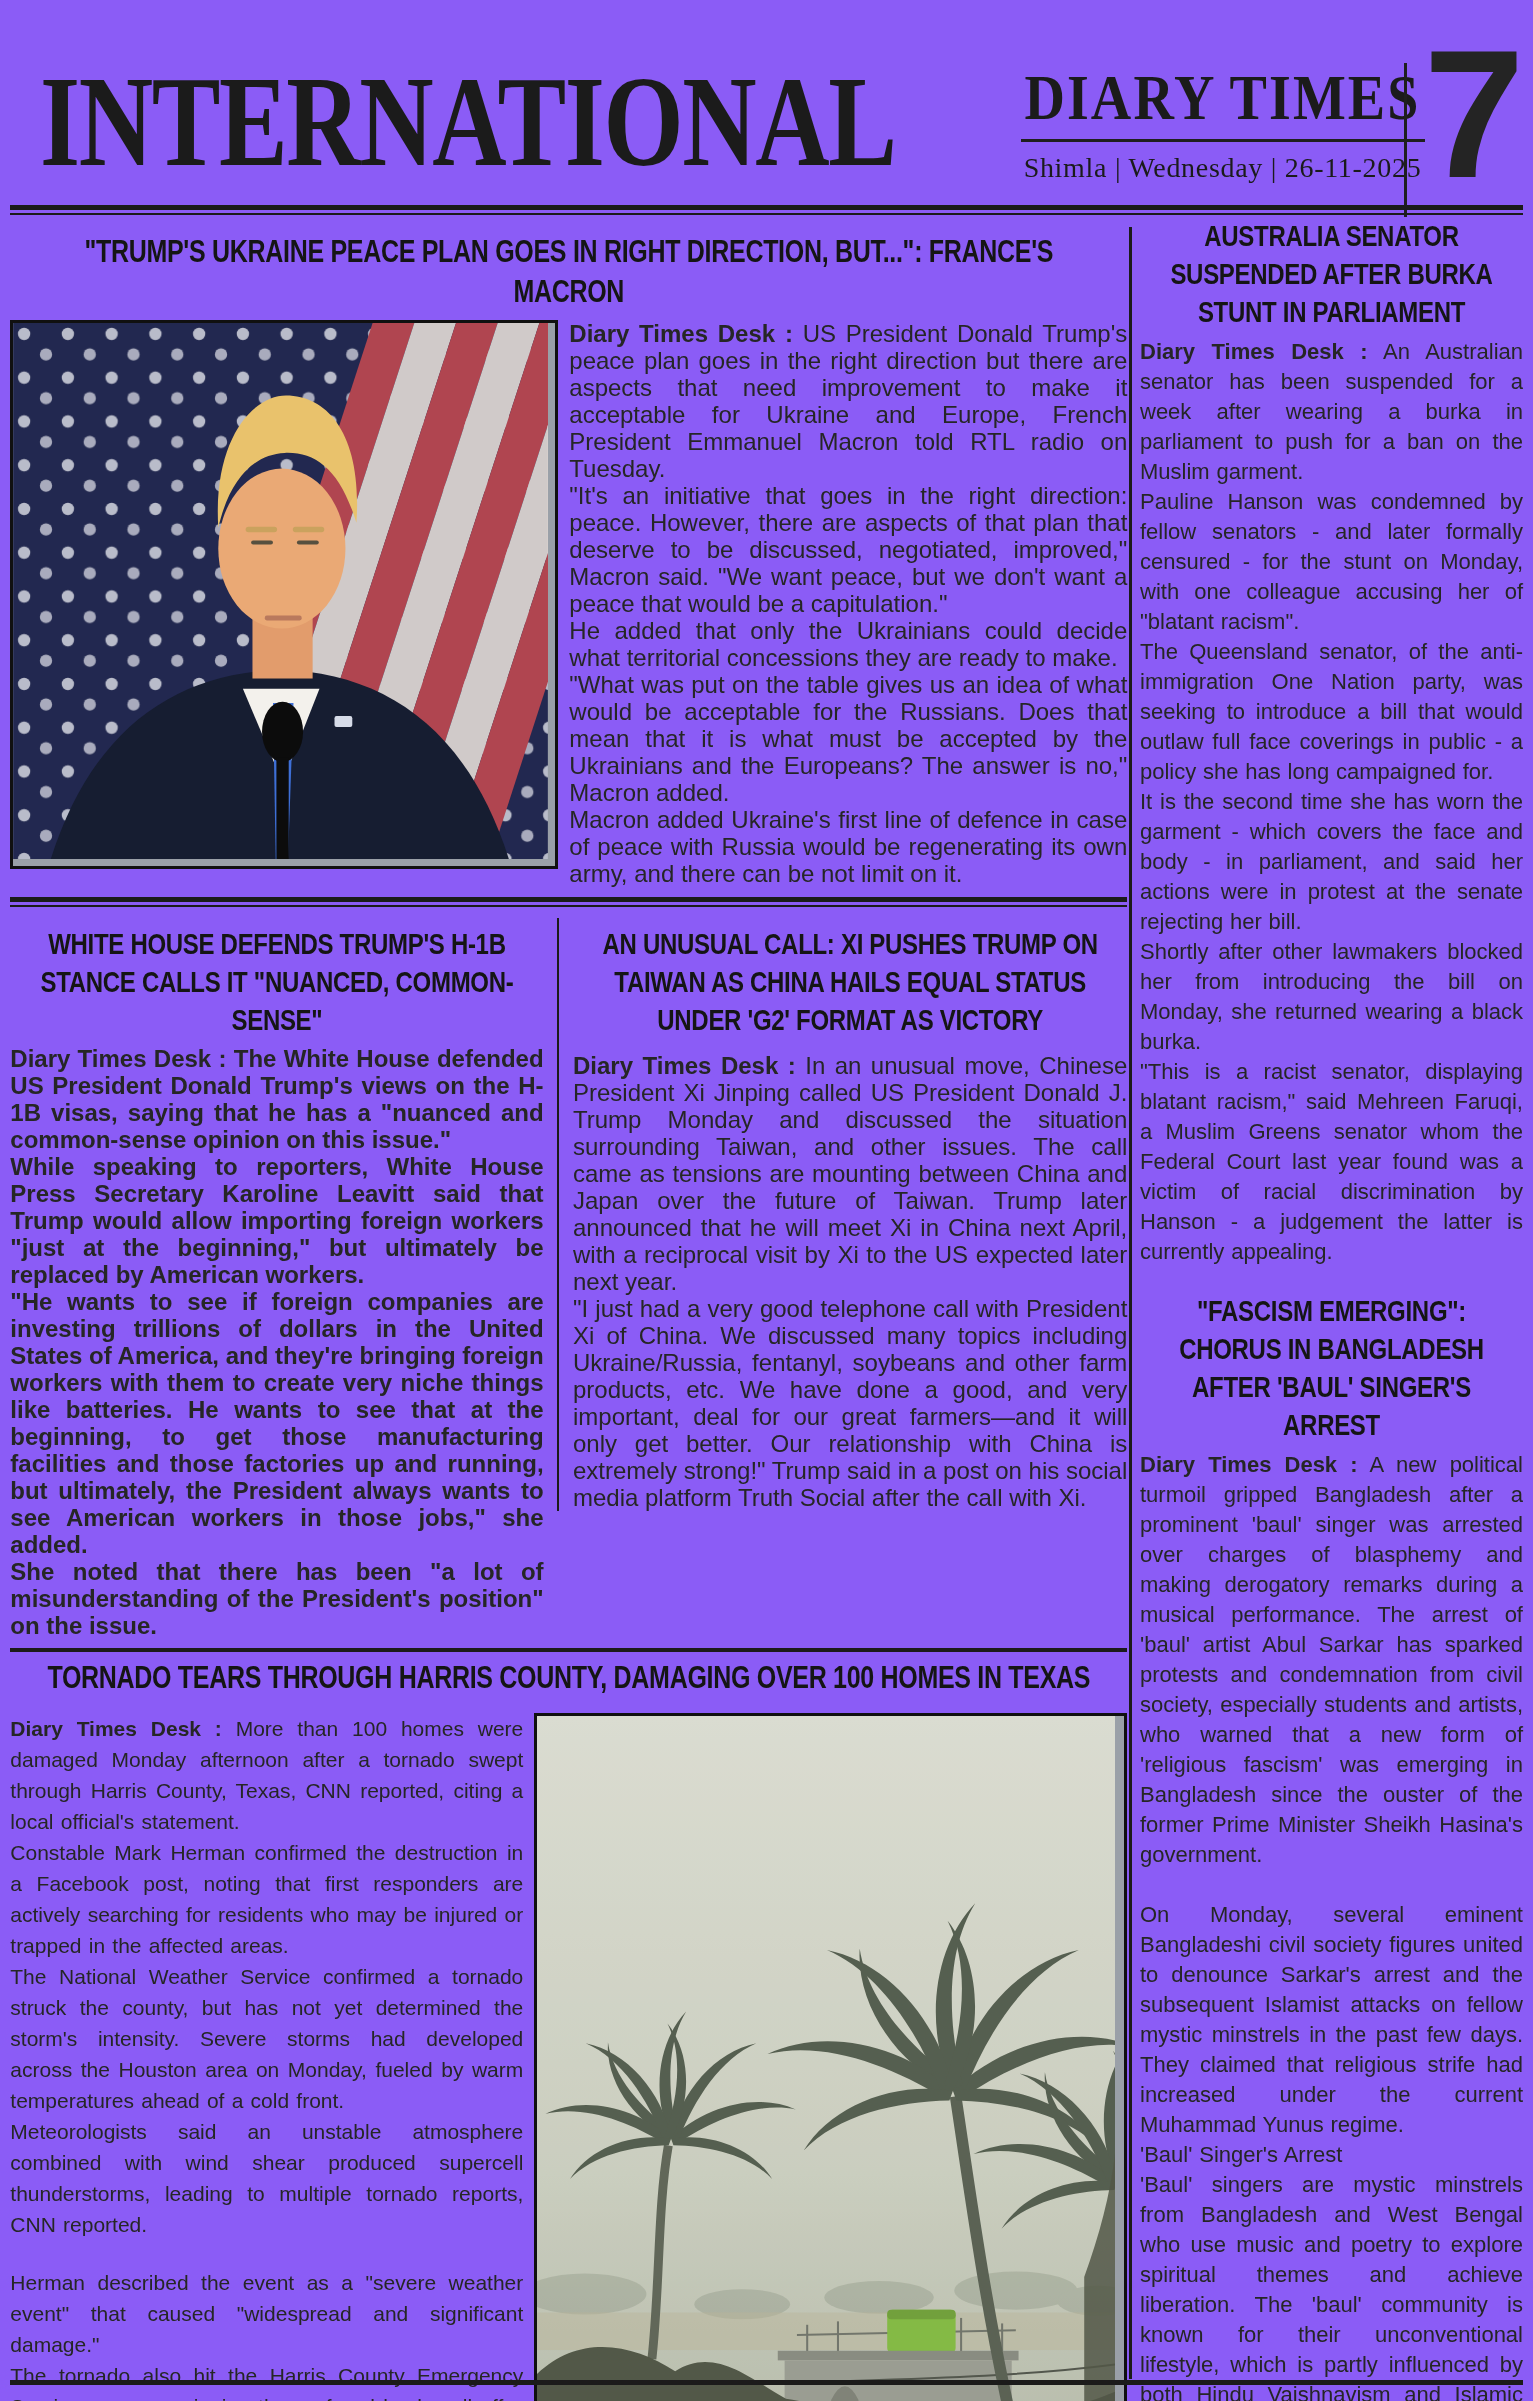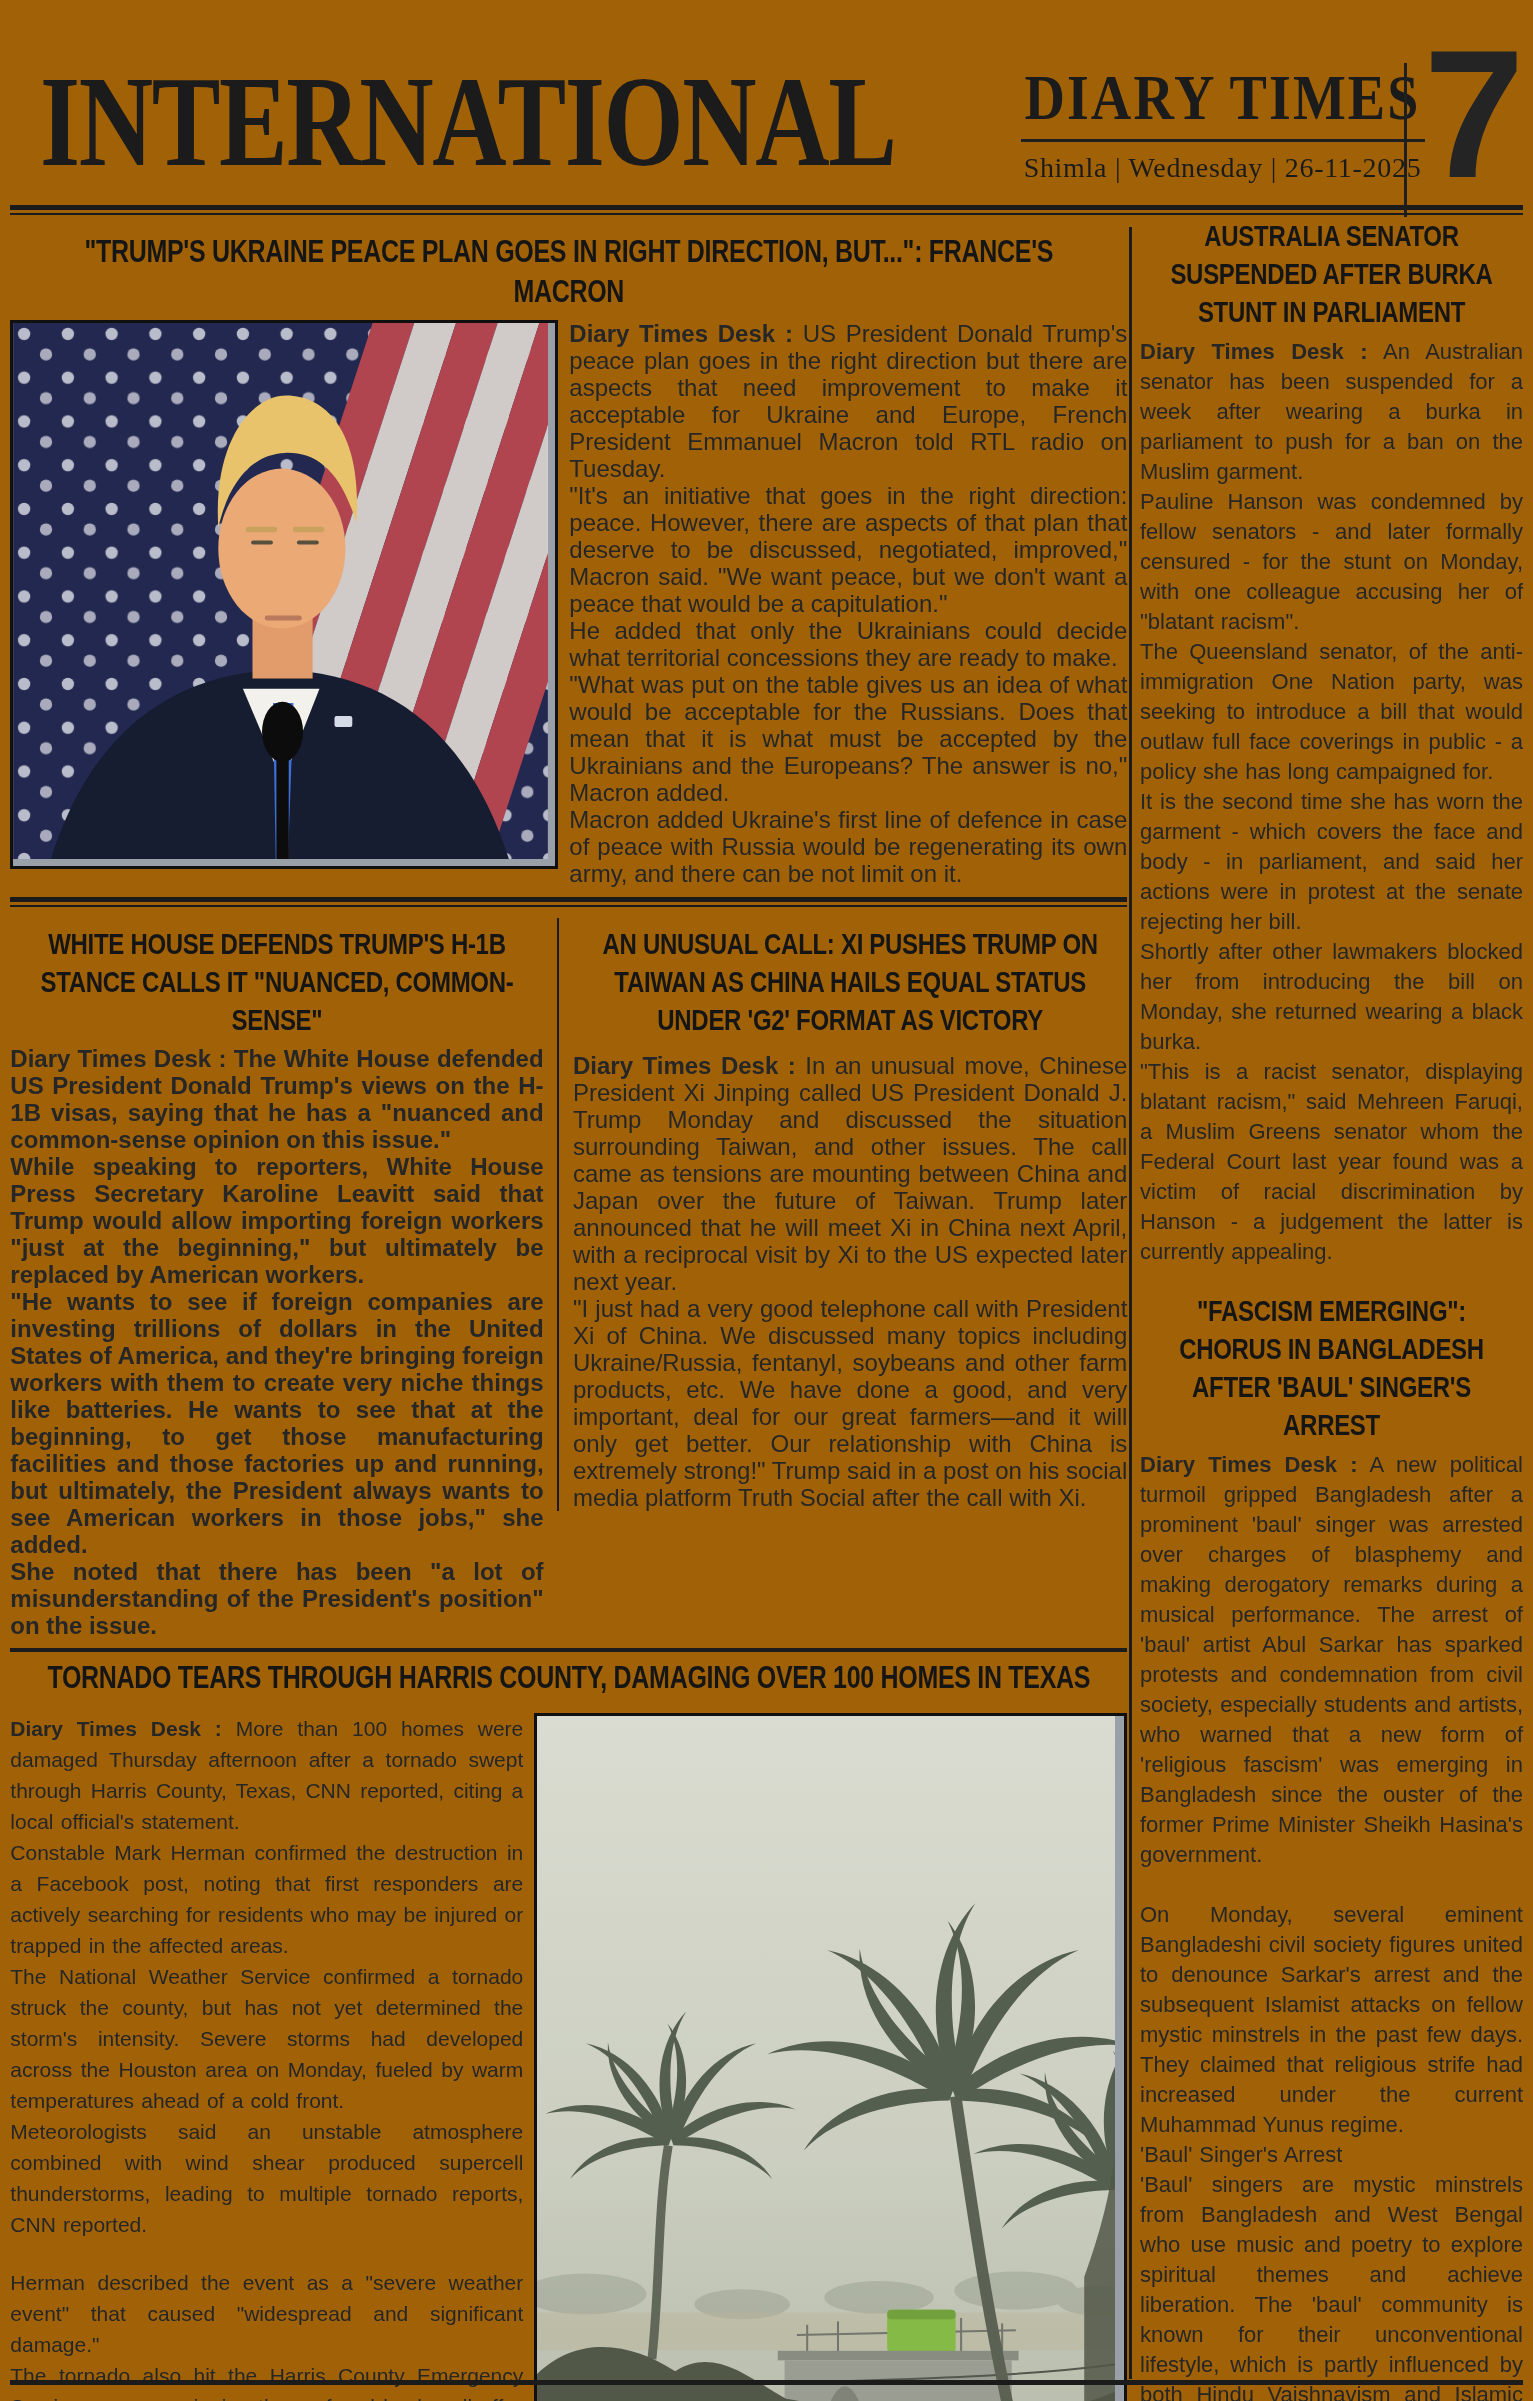--- a/index.html
+++ b/index.html
@@ -1,18 +1,18 @@
 <!DOCTYPE html>
 <html style="font-size:11px"><head>
 <meta charset="utf-8">
 <style>
   html,body{margin:0;padding:0;}
   body{width:1533px;height:2401px;position:relative;overflow:hidden;
        background:#f2f2ef;font-family:"Liberation Sans",sans-serif;}
-  .page{position:absolute;inset:0;background:#a16207;color:#242424;}
+  .page{position:absolute;inset:0;background:#8b5cf6;color:#242424;}
 
   
   .mast-section{position:absolute;left:40px;top:47px;width:862px;
     font-family:"Liberation Serif",serif;font-weight:700;font-size:103px;
     letter-spacing:-1.4px;color:#1b1b1b;transform:scaleY(1.25);transform-origin:top left;
     white-space:nowrap;}
   .mast-right{position:absolute;left:1000px;top:60px;width:445px;text-align:center;
     font-family:"Liberation Serif",serif;color:#1b1b1b;}
   .paper-name{font-size:56px;font-weight:700;letter-spacing:2.1px;transform:scaleY(1.15);
     transform-origin:top center;white-space:nowrap;}
@@ -157,21 +157,21 @@
           </div>
       </article>
     </div>
 
     <div class="rule-single band2-rule"></div>
 
     <article>
       <h1 class="headline tornado-head">TORNADO TEARS THROUGH HARRIS COUNTY, DAMAGING OVER 100 HOMES IN TEXAS</h1>
       <div class="row">
         <div class="body-text tornado-col">
-          <p><span class="byline">Diary Times Desk :</span> <span>More than 100 homes were damaged Thursday afternoon after a tornado swept through Harris County, Texas, CNN reported, citing a local official's statement.</span></p>
+          <p><span class="byline">Diary Times Desk :</span> <span>More than 100 homes were damaged Monday afternoon after a tornado swept through Harris County, Texas, CNN reported, citing a local official's statement.</span></p>
         <p>Constable Mark Herman confirmed the destruction in a Facebook post, noting that first responders are actively searching for residents who may be injured or trapped in the affected areas.</p>
             <p>The National Weather Service confirmed a tornado struck the county, but has not yet determined the storm's intensity. Severe storms had developed across the Houston area on Monday, fueled by warm temperatures ahead of a cold front.</p>
             <p>Meteorologists said an unstable atmosphere combined with wind shear produced supercell thunderstorms, leading to multiple tornado reports, CNN reported.</p>
             <p class="pgap"></p>
             <p>Herman described the event as a "severe weather event" that caused "widespread and significant damage."</p>
             <p>The tornado also hit the Harris County Emergency Services campus, ripping the roof and back wall off a maintenance building, said spokesperson Miranda Sevcik.</p>
           </div>
         <figure class="photo photo-tornado" style="margin:0;">
           <svg width="578" height="762" viewBox="0 0 845 1114" preserveAspectRatio="none" xmlns="http://www.w3.org/2000/svg">
             <defs>

